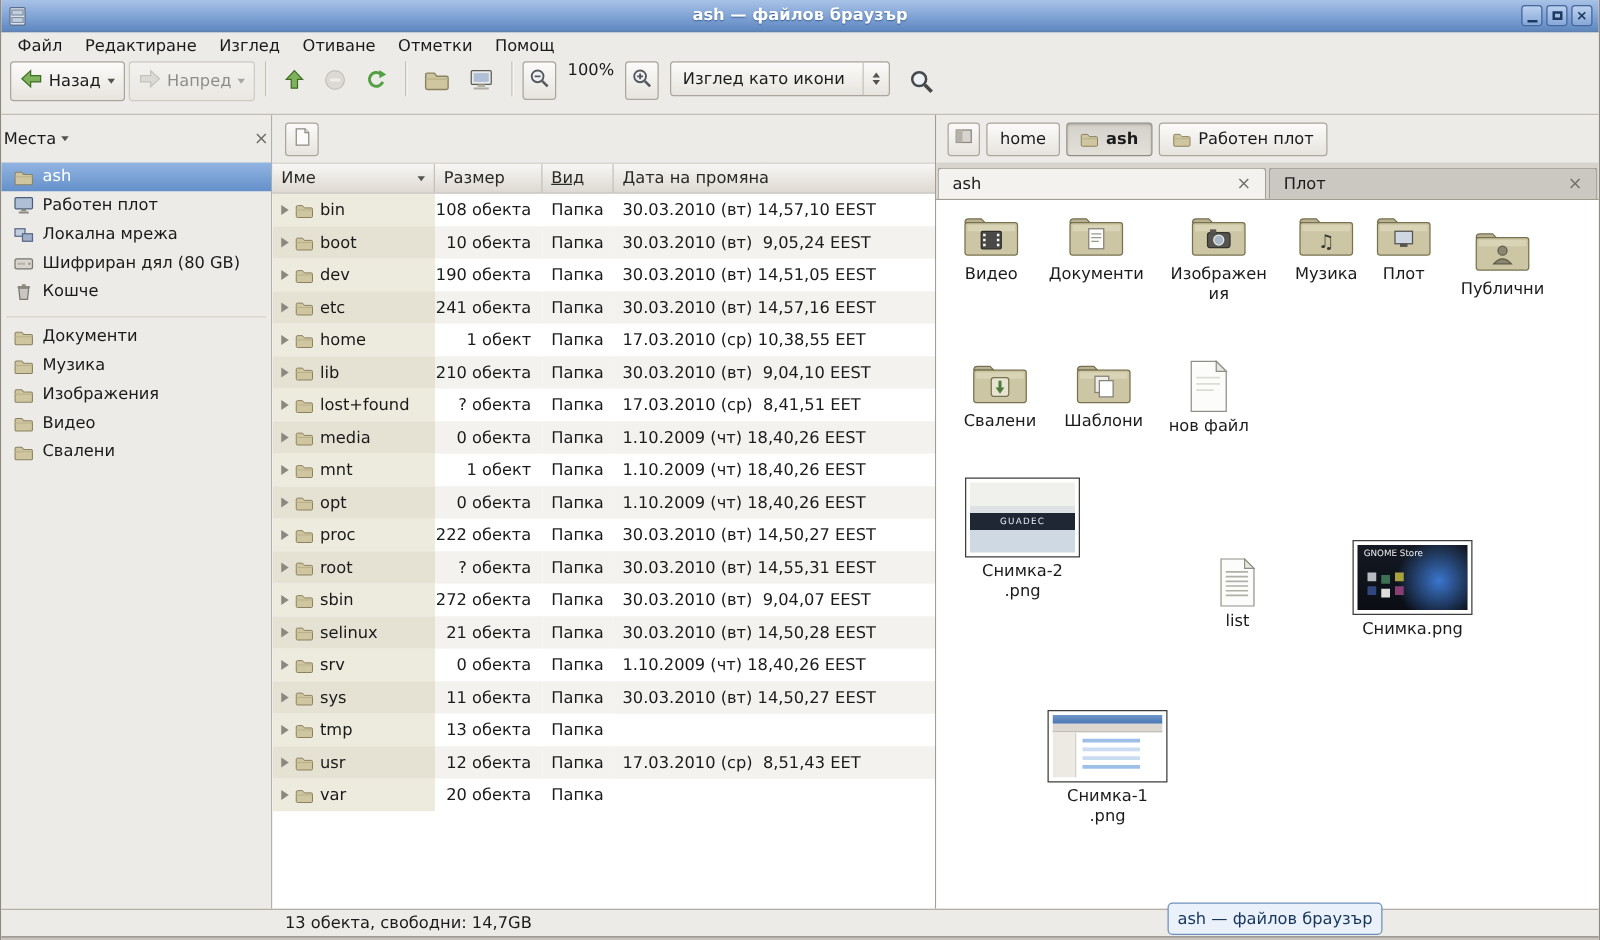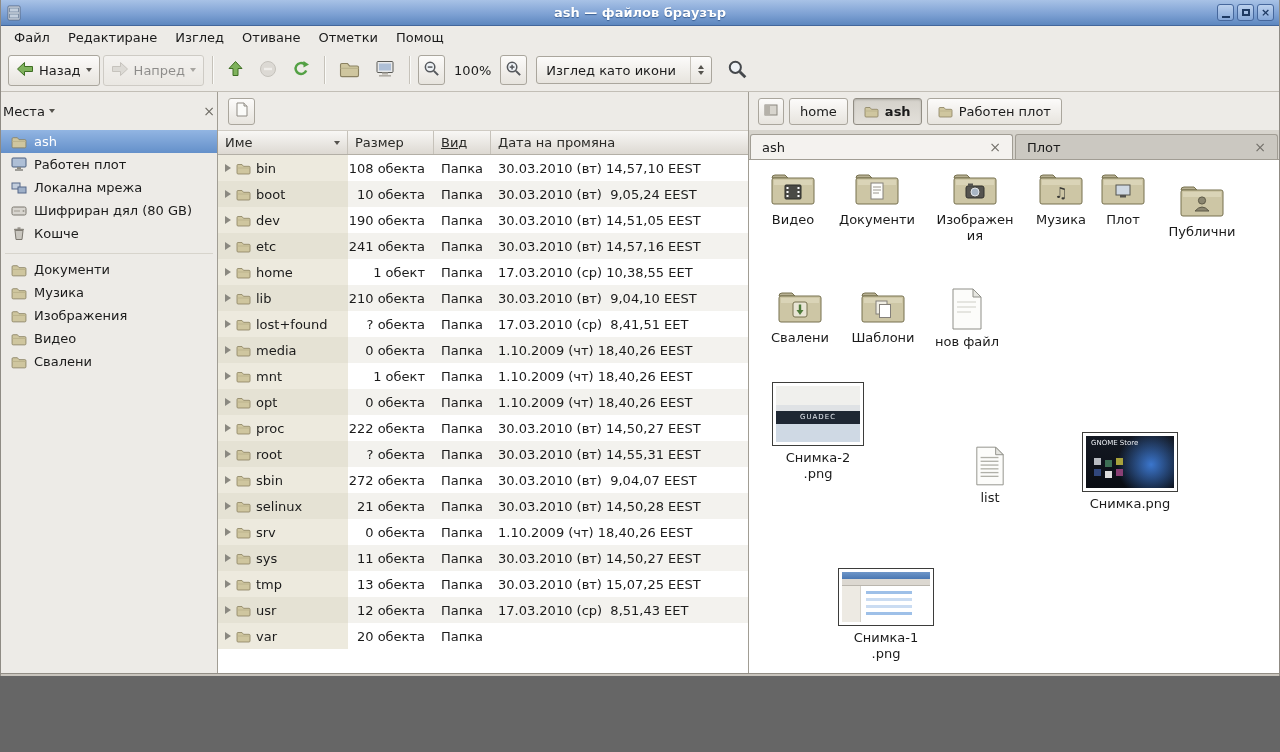--- a/index.html
+++ b/index.html
@@ -1,18 +1,18 @@
 <!DOCTYPE html>
 <html><head>
 <meta charset="utf-8">
 <style>
   html,body{margin:0;padding:0;background:#666;}
   *{box-sizing:border-box;}
   .window{
-    position:relative;width:1280px;height:676px;overflow:hidden;
+    position:relative;width:1280px;height:752px;overflow:hidden;
     font-family:"DejaVu Sans","Liberation Sans",sans-serif;font-size:13px;color:#1b1b1b;
     background:#EDEBE7;border-left:1px solid #8f8b84;border-right:1px solid #8f8b84;
   }
   
   .titlebar{position:absolute;left:0;top:0;right:0;height:26px;
     background:linear-gradient(#a8c2e6 0%,#7fa2d4 55%,#5d87bf 100%);
     border-bottom:1px solid #43669b;display:flex;align-items:center;padding:0 5px;}
   .win-icon{width:18px;height:18px;display:flex;align-items:center;}
   .title{position:absolute;left:0;right:0;text-align:center;color:#fff;font-weight:bold;
     text-shadow:0 1px 1px #3a5f92;pointer-events:none;}
@@ -20,21 +20,21 @@
   .wbtn{width:17px;height:17px;border-radius:3px;border:1px solid #46679c;
     background:linear-gradient(#bcd1ee,#86a8d8);display:flex;align-items:center;justify-content:center;
     color:#1e3a63;font-size:11px;font-weight:bold;line-height:1;}
   .glyph-min{width:8px;height:2px;background:#1e3a63;margin-top:8px;}
   .glyph-max{width:8px;height:7px;border:2px solid #1e3a63;}
   
   .menubar{position:absolute;left:0;top:26px;right:0;height:23px;display:flex;align-items:center;
     padding-left:4px;background:#EDEBE7;}
   .menu-item{padding:3px 9px;}
   
-  .toolbar{position:absolute;left:0;top:49px;right:0;height:43px;display:flex;align-items:center;
+  .toolbar{position:absolute;left:0;top:49px;right:0;height:43px;display:flex;align-items:flex-start;
     padding:0 7px;gap:3px;background:#EDEBE7;border-bottom:1px solid #c2beb6;}
   .tb-btn{display:flex;align-items:center;gap:5px;padding:5px 7px;border-radius:3px;border:1px solid transparent;}
   .raised{border:1px solid #aaa69d;background:linear-gradient(#fcfbfa,#e7e4de);}
   .tb-btn.flat{padding:5px 5px;}
   .tb-sep{width:1px;height:28px;background:#c6c2ba;box-shadow:1px 0 0 #fafaf8;margin:0 5px;}
   .dis{opacity:.45;}
   .tri-down{width:0;height:0;border-left:3.5px solid transparent;border-right:3.5px solid transparent;
     border-top:4.5px solid #55534e;display:inline-block;}
   .tri-up-s{width:0;height:0;border-left:3px solid transparent;border-right:3px solid transparent;
     border-bottom:4px solid #55534e;display:inline-block;}
@@ -621,21 +621,20 @@
               <span class="mini">
                 <svg width="15" height="13" viewBox="0 0 15 13">
                   <path d="M1 3.5 Q1 2.5 2 2.5 h4 l1.5 1.8 h5.5 q1 0 1 1 V11 q0 1 -1 1 H2 Q1 12 1 11 Z" fill="#cfc69f" stroke="#8a8161" stroke-width="0.8"></path>
                   <path d="M1 6 h13" stroke="#b9b08a" stroke-width="0.8"></path>
                 </svg>
               </span>
               <span>tmp</span>
             </div>
             <div class="cell size">13 обекта</div>
             <div class="cell type">Папка</div>
-            <div class="cell date">30.03.2010 (вт) 15,07,25 EEST</div>
           </div>
           <div class="row">
             <div class="cell name">
               <span class="expander"></span>
               <span class="mini">
                 <svg width="15" height="13" viewBox="0 0 15 13">
                   <path d="M1 3.5 Q1 2.5 2 2.5 h4 l1.5 1.8 h5.5 q1 0 1 1 V11 q0 1 -1 1 H2 Q1 12 1 11 Z" fill="#cfc69f" stroke="#8a8161" stroke-width="0.8"></path>
                   <path d="M1 6 h13" stroke="#b9b08a" stroke-width="0.8"></path>
                 </svg>
               </span>

